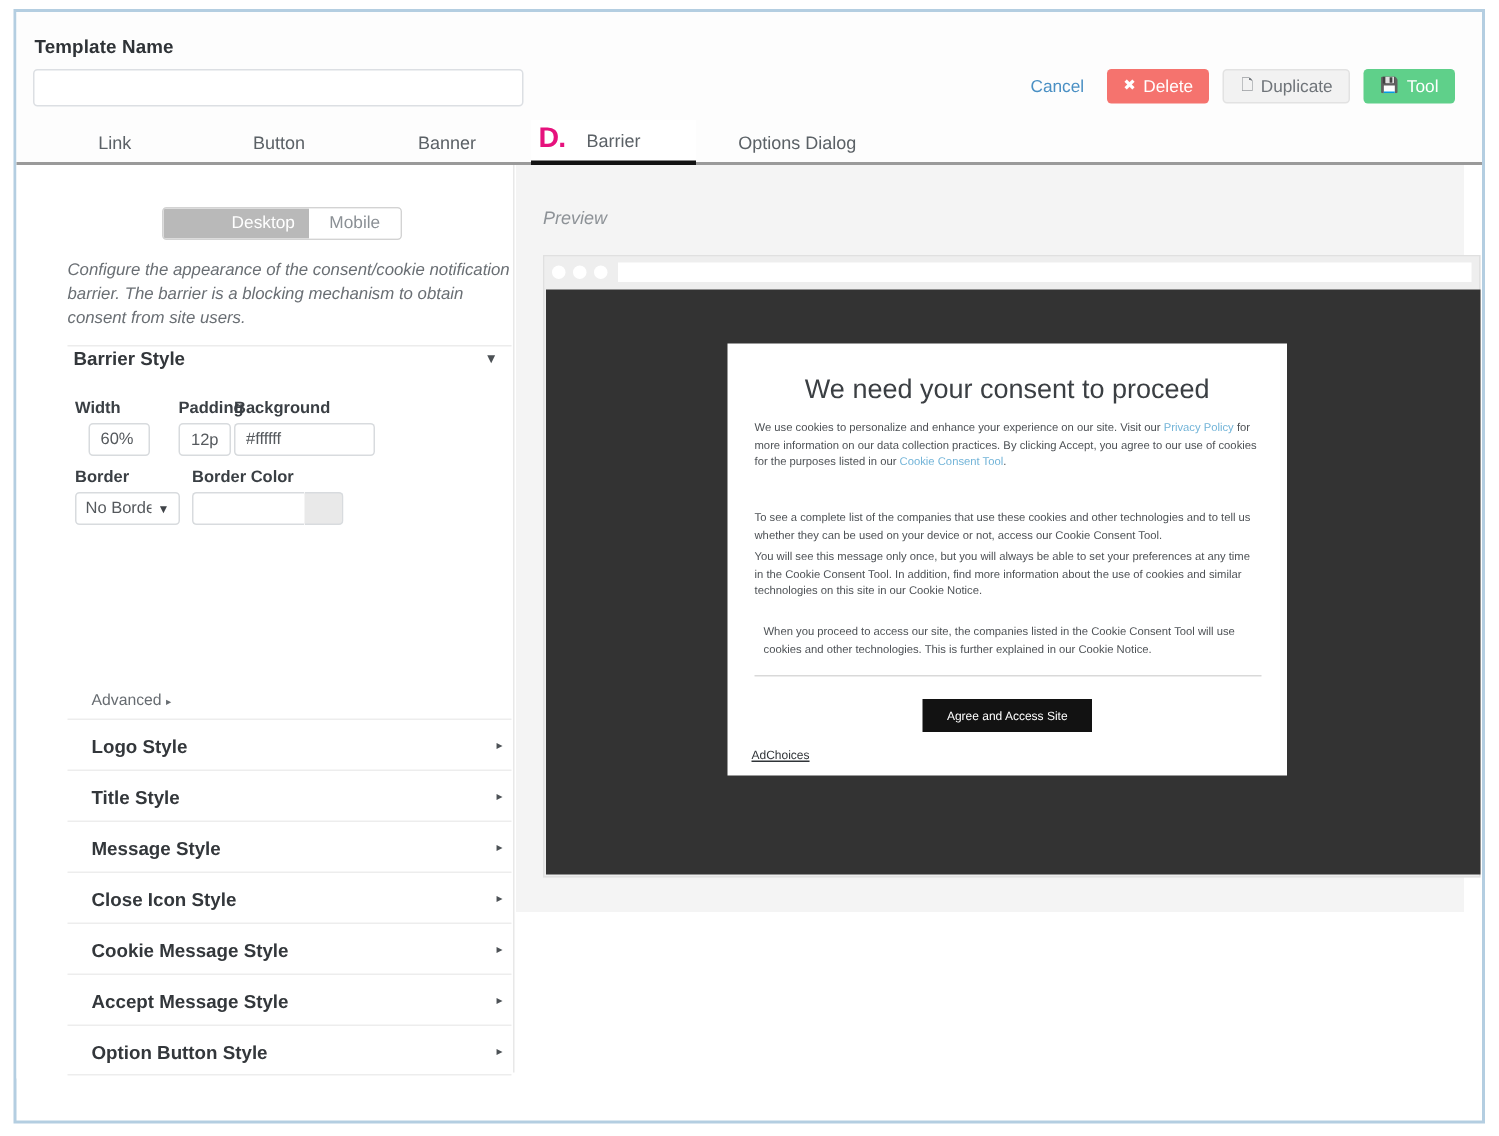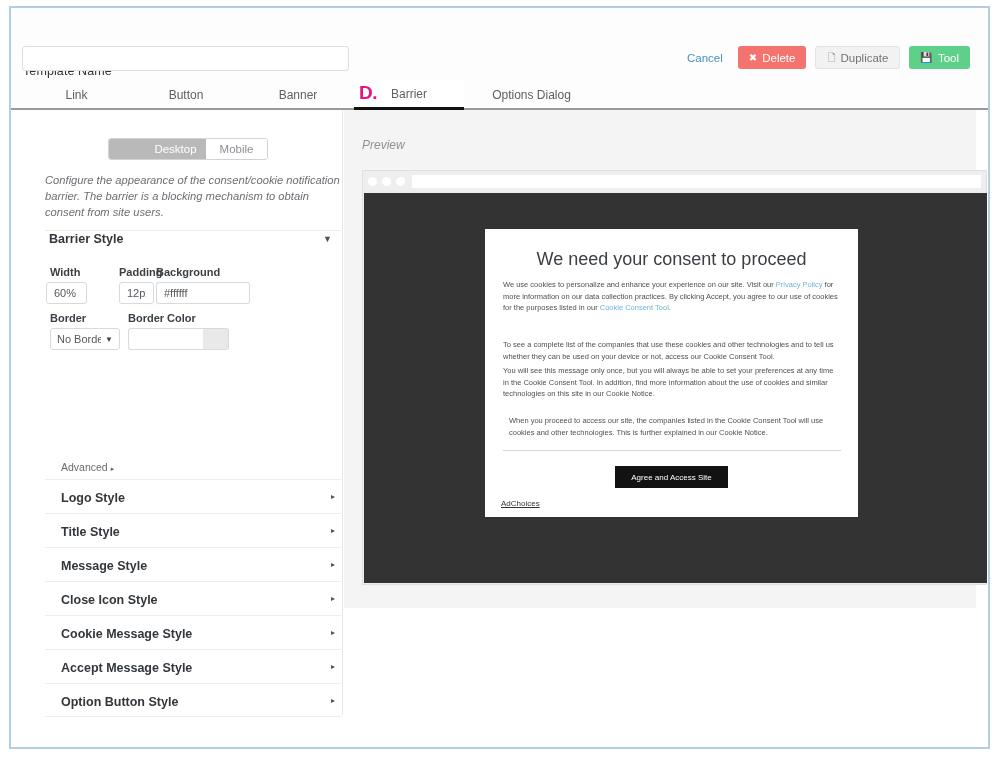--- a/index.html
+++ b/index.html
@@ -23,24 +23,23 @@
   
   .header {
     position: relative;
     height: 72px;
     background: #fdfdfd;
   }
   .tpl-label {
     position: absolute;
     left: 12px; top: 16px;
     font-size: 12.5px;
-    font-weight: normal;
+    font-weight: bold;
     color: #2f3337;
     letter-spacing: .1px;
-    margin-top: 40px;
   }
   .tpl-input {
     position: absolute;
     left: 11px; top: 38px;
     width: 327px; height: 25px;
     border: 1px solid #dcdfe3;
     border-radius: 3px;
     background: #fff;
     font-family: "Liberation Sans", sans-serif;
     font-size: 12px;
@@ -422,21 +421,21 @@
 
       <div class="rule" style="top:120px"></div>
 
       <div class="sect-title" style="left:26px; top:122px;">Barrier Style</div>
       <div class="caret-down" style="right:10px; top:124px;">▼</div>
 
       <div class="fld-label" style="left:27px; top:156px;">Width</div>
       <div class="fld-label" style="left:96px; top:156px;">Padding</div>
       <div class="fld-label" style="left:133px; top:156px;">Background</div>
 
-      <input class="fld" style="left: 23px; top: 172px; width: 41px;" value="60%">
+      <input class="fld" style="left: 36px; top: 172px; width: 41px;" value="60%">
       <input class="fld" style="left: 96px; top: 172px; width: 35px;" value="12px">
       <input class="fld" style="left: 133px; top: 172px; width: 72px; border-right: none; border-radius: 3px 0px 0px 3px;" value="#ffffff">
       <div class="swatch" style="left:205px; top:172px;"></div>
 
       <div class="fld-label" style="left:27px; top:202px;">Border</div>
       <div class="fld-label" style="left:105px; top:202px;">Border Color</div>
 
       <div class="sel-wrap" style="left:27px; top:218px; width:70px;">
         <span class="sel-val">No Border</span>
         <span class="sel-arrow">▼</span>

